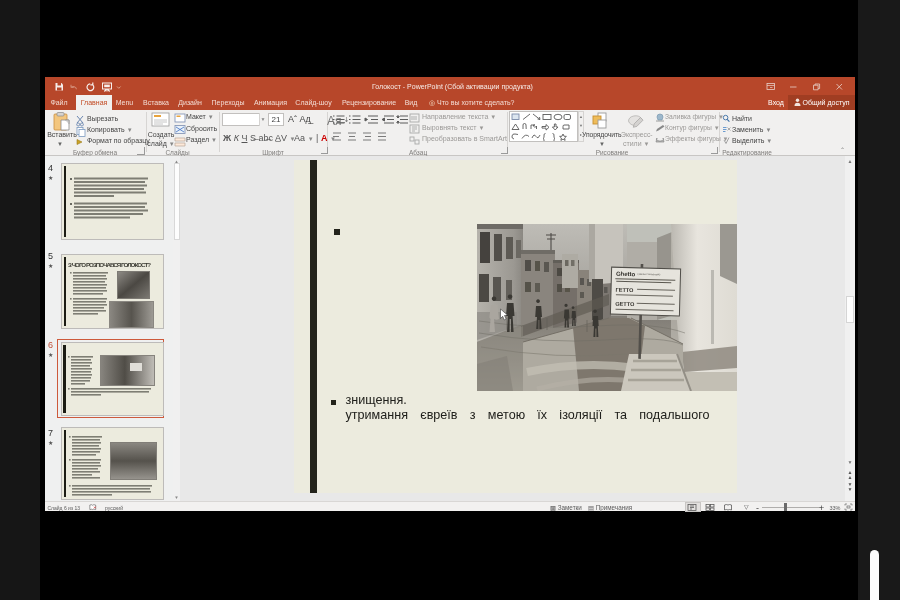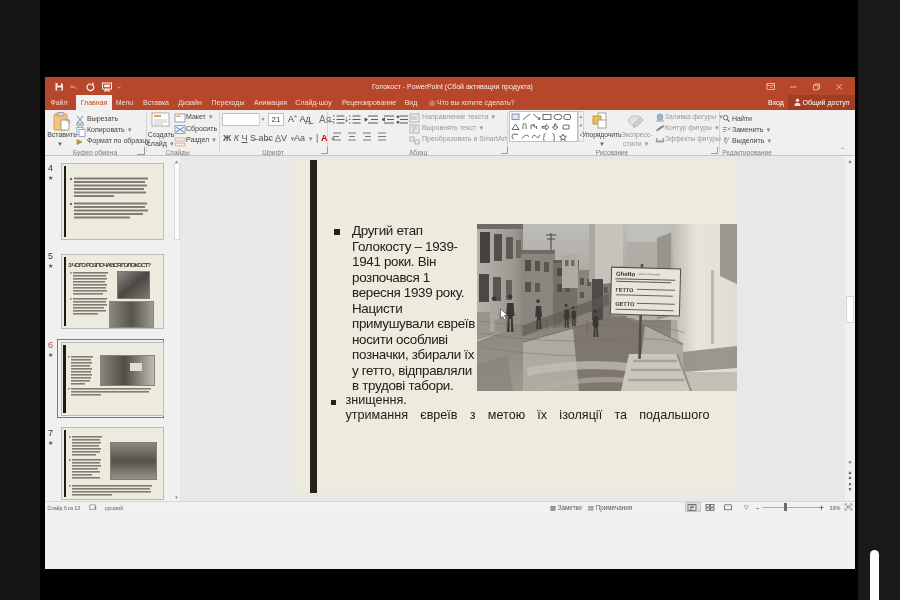--- a/index.html
+++ b/index.html
@@ -3,21 +3,21 @@
 <meta charset="utf-8">
 <style>
   * { margin:0; padding:0; box-sizing:border-box; }
   html,body { width:900px; height:600px; background:#000; overflow:hidden;
     font-family:"Liberation Sans", sans-serif; }
   .abs { position:absolute; }
   #stage { position:relative; width:900px; height:600px; background:#000; }
   #lstrip { left:0; top:0; width:40px; height:600px; background:#161616; }
   #rstrip { left:858px; top:0; width:42px; height:600px; background:#191919; }
   #rthumb { left:870px; top:550px; width:9px; height:55px; background:#fdfdfd; border-radius:5px 5px 0 0; }
-  #win { left:45px; top:77px; width:810px; height:492px; background:#f1f0ef; }
+  #win { left:45px; top:77px; width:810px; height:434px; background:#f1f0ef; }
   #titlebar { left:0; top:0; width:810px; height:18px; background:#b7472a; color:#fff; }
   #tabs { left:0; top:18px; width:810px; height:15px; background:#b7472a; }
   #ribbon { left:0; top:33px; width:810px; height:46px; background:#f1f0ef; border-bottom:1px solid #c8c6c4; }
   #panel { left:0; top:79px; width:135px; height:345px; background:#eff0f0; }
   #editor { left:135px; top:79px; width:675px; height:345px; background:#e8e8e8; }
   #editor2 { left:135px; top:79px; width:675px; height:345px; }
   #status { left:0; top:424px; width:810px; height:10px; background:#f2f1f0; border-top:1px solid #d9d7d5; font-size:5px; color:#5a5a5a;}
   #slide { left:248.5px; top:82.5px; width:443.5px; height:333.5px; background:#ecebde; }
   .tab { position:absolute; top:0; height:15px; line-height:16px; color:#f3dcd4; font-size:7px; }
   .tabsel { background:#f1f0ef; color:#c24a23; text-align:center; }
@@ -120,21 +120,21 @@
         <rect x="1" y="12.5" width="10" height="8" fill="#e8f0f8" stroke="#8898b8" stroke-width="0.9"></rect>
         <path d="M2 14 l8 5 M2 19 l8 -5" stroke="#4472c4" stroke-width="0.8"></path>
         <path d="M1 25 h10 v3 h-10 z M1 30 h10 v3 h-10 z" fill="#fde9d9" stroke="#b8a898" stroke-width="0.7"></path>
       </svg>
       <div class="grplabel" style="left:105px;width:55px;">Слайды</div>
 
       <div class="abs" style="left:177px;top:3px;width:44px;height:13px;background:#fff;border:1px solid #c2c0be;"></div>
       <div class="abs" style="left:214px;top:3px;width:7px;height:13px;background:#f1f0ef;border-left:1px solid #d5d3d1;font-size:5px;color:#888;text-align:center;line-height:13px;">▼</div>
       <div class="abs" style="left:223px;top:3px;width:16px;height:13px;background:#fff;border:1px solid #c2c0be;font-size:8px;color:#444;text-align:center;line-height:12px;">21</div>
       <div class="rtext" style="left:243px;top:4px;font-size:9px;">Аˆ Ад̲</div>
-      <div class="rtext" style="left:274px;top:4px;font-size:10px;color:#777;">Ая̶</div>
+      <div class="rtext" style="left:282px;top:4px;font-size:12px;color:#777;">Ая̶</div>
       <div class="rtext" style="left:178px;top:23px;font-size:9px;color:#555;"><b>Ж</b> <i>К</i> <u>Ч</u> S̶ ab̶c A̲V <span style="font-size:6px;color:#888;">▼</span></div>
       <div class="rtext" style="left:249px;top:23px;font-size:9px;color:#555;">Аа <span style="font-size:6px;color:#888;">▼</span> | <b style="color:#c00;">А</b> <span style="font-size:6px;color:#888;">▼</span></div>
       <div class="grplabel" style="left:200px;width:56px;">Шрифт</div>
       <div class="abs" style="left:276px;top:37px;width:7px;height:7px;border-right:1px solid #9a9a9a;border-bottom:1px solid #9a9a9a;"></div>
 
       <svg class="abs" style="left:287px;top:4px" width="80" height="11" viewBox="0 0 80 11">
         <g stroke="#5a5a5a" stroke-width="1">
           <path d="M1 2 h1.5 M4.5 2 h8 M1 5.5 h1.5 M4.5 5.5 h8 M1 9 h1.5 M4.5 9 h8"></path>
           <path d="M17 2 h1.5 M20.5 2 h8 M17 5.5 h1.5 M20.5 5.5 h8 M17 9 h1.5 M20.5 9 h8"></path>
           <path d="M36 2 h10 M39 5.5 h7 M36 9 h10 M33 4 l2.5 1.5 -2.5 1.5 z" fill="#5a5a5a"></path>
@@ -377,21 +377,20 @@
 
       <div class="abs" style="left:128px;top:0;width:7px;height:345px;background:#f0f0f0;"></div>
       <div class="abs" style="left:128px;top:1px;width:7px;height:9px;font-size:4.5px;color:#888;text-align:center;line-height:9px;">▲</div>
       <div class="abs" style="left:128.5px;top:7px;width:6px;height:77px;background:#fdfdfd;border:0.5px solid #d8d8d8;"></div>
       <div class="abs" style="left:128px;top:337px;width:7px;height:9px;font-size:4.5px;color:#888;text-align:center;line-height:9px;">▼</div>
     </div>
     <div class="abs" id="editor"></div>
     <div class="abs" id="slide">
       <div class="abs" style="left:16px;top:0px;width:7.5px;height:333.5px;background:#23231b;"></div>
       <div class="abs" style="left:40.5px;top:69.5px;width:6px;height:5.5px;background:#23231b;"></div>
-      <div class="abs" style="left:58.5px;top:63.5px;width:140px;font-size:13.4px;line-height:15.5px;color:#20201c;letter-spacing:-0.32px;white-space:nowrap;">Другий етап<br>Голокосту – 1939-<br>1941 роки. Він<br>розпочався 1<br>вересня 1939 року.<br>Нацисти<br>примушували євреїв<br>носити особливі<br>позначки, збирали їх<br>у гетто, відправляли<br>в трудові табори.</div>
       <div class="abs" style="left:37px;top:240px;width:5px;height:5px;background:#23231b;"></div>
       <div class="abs" style="left:52px;top:233.5px;width:364px;font-size:12.6px;line-height:15.4px;color:#20201c;">
         <div>знищення.</div>
         <div style="text-align:justify;text-align-last:justify;">утримання євреїв з метою їх ізоляції та подальшого</div>
       </div>
       <svg class="abs" style="left:183px;top:64.5px" width="260" height="167" viewBox="0 0 260 167">
         <defs>
           <linearGradient id="sky" x1="0" y1="0" x2="0" y2="1">
             <stop offset="0" stop-color="#bebcb6"></stop>
               <stop offset="1" stop-color="#9c9993"></stop>

